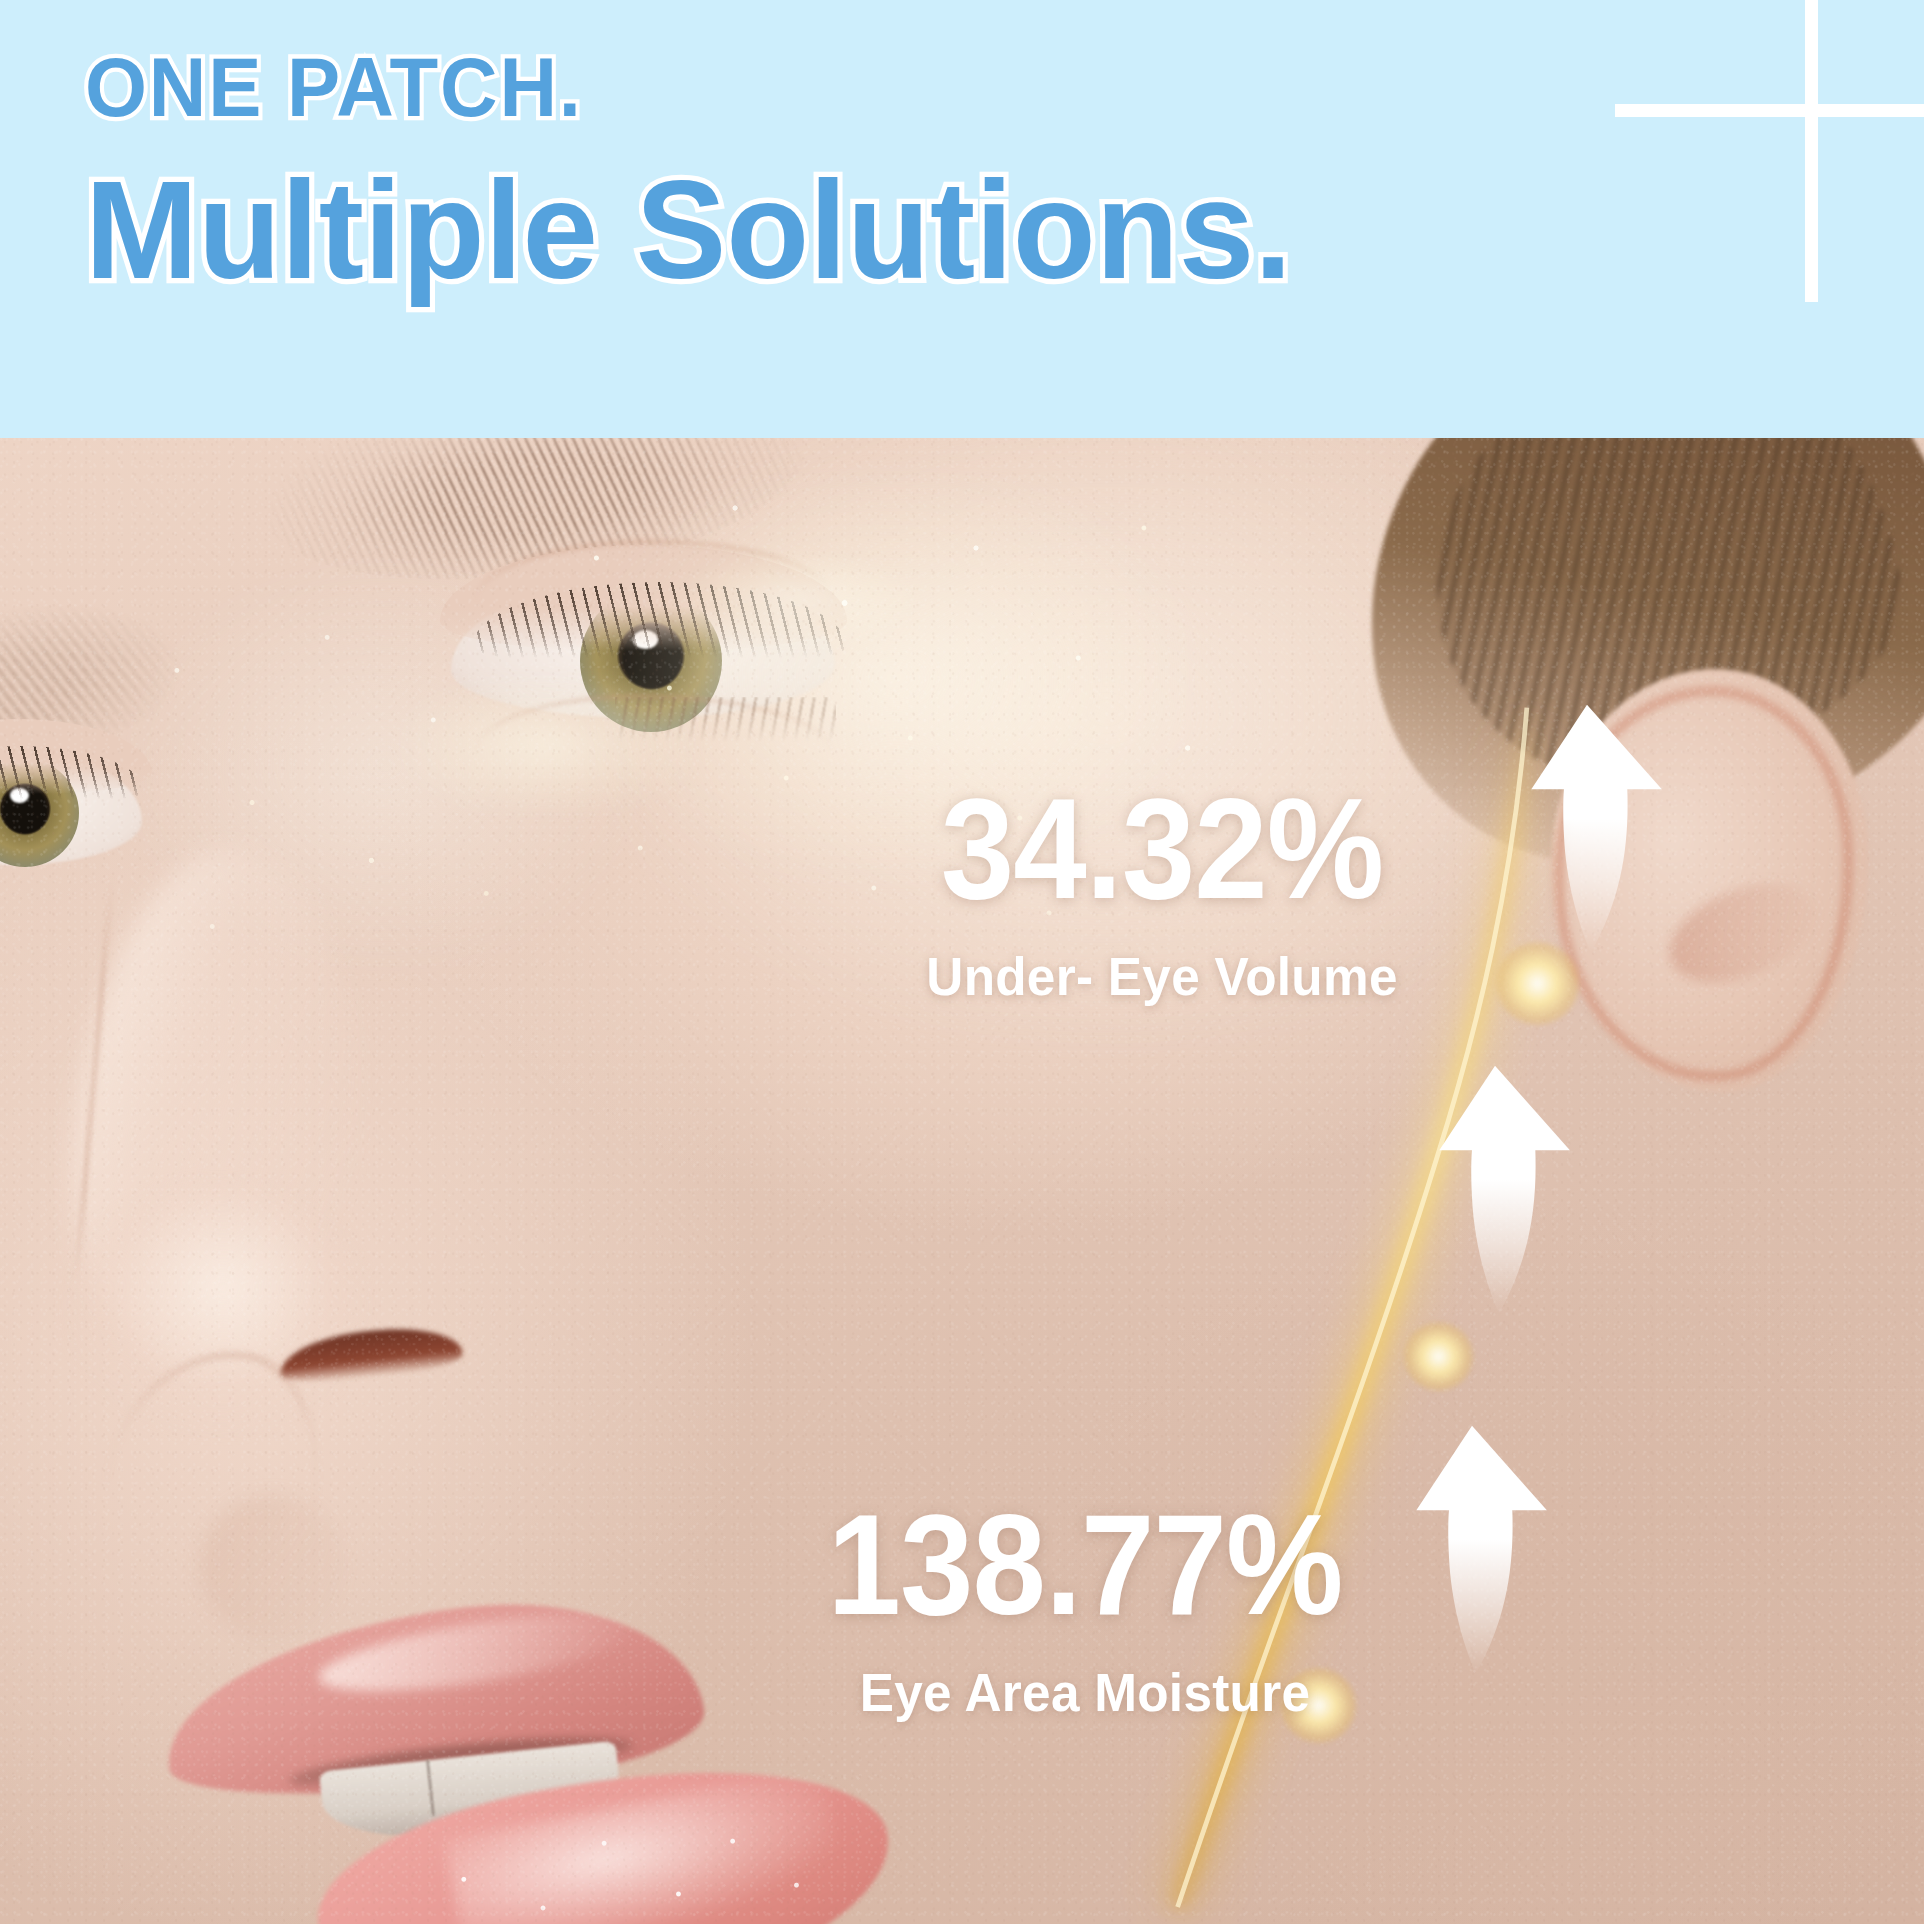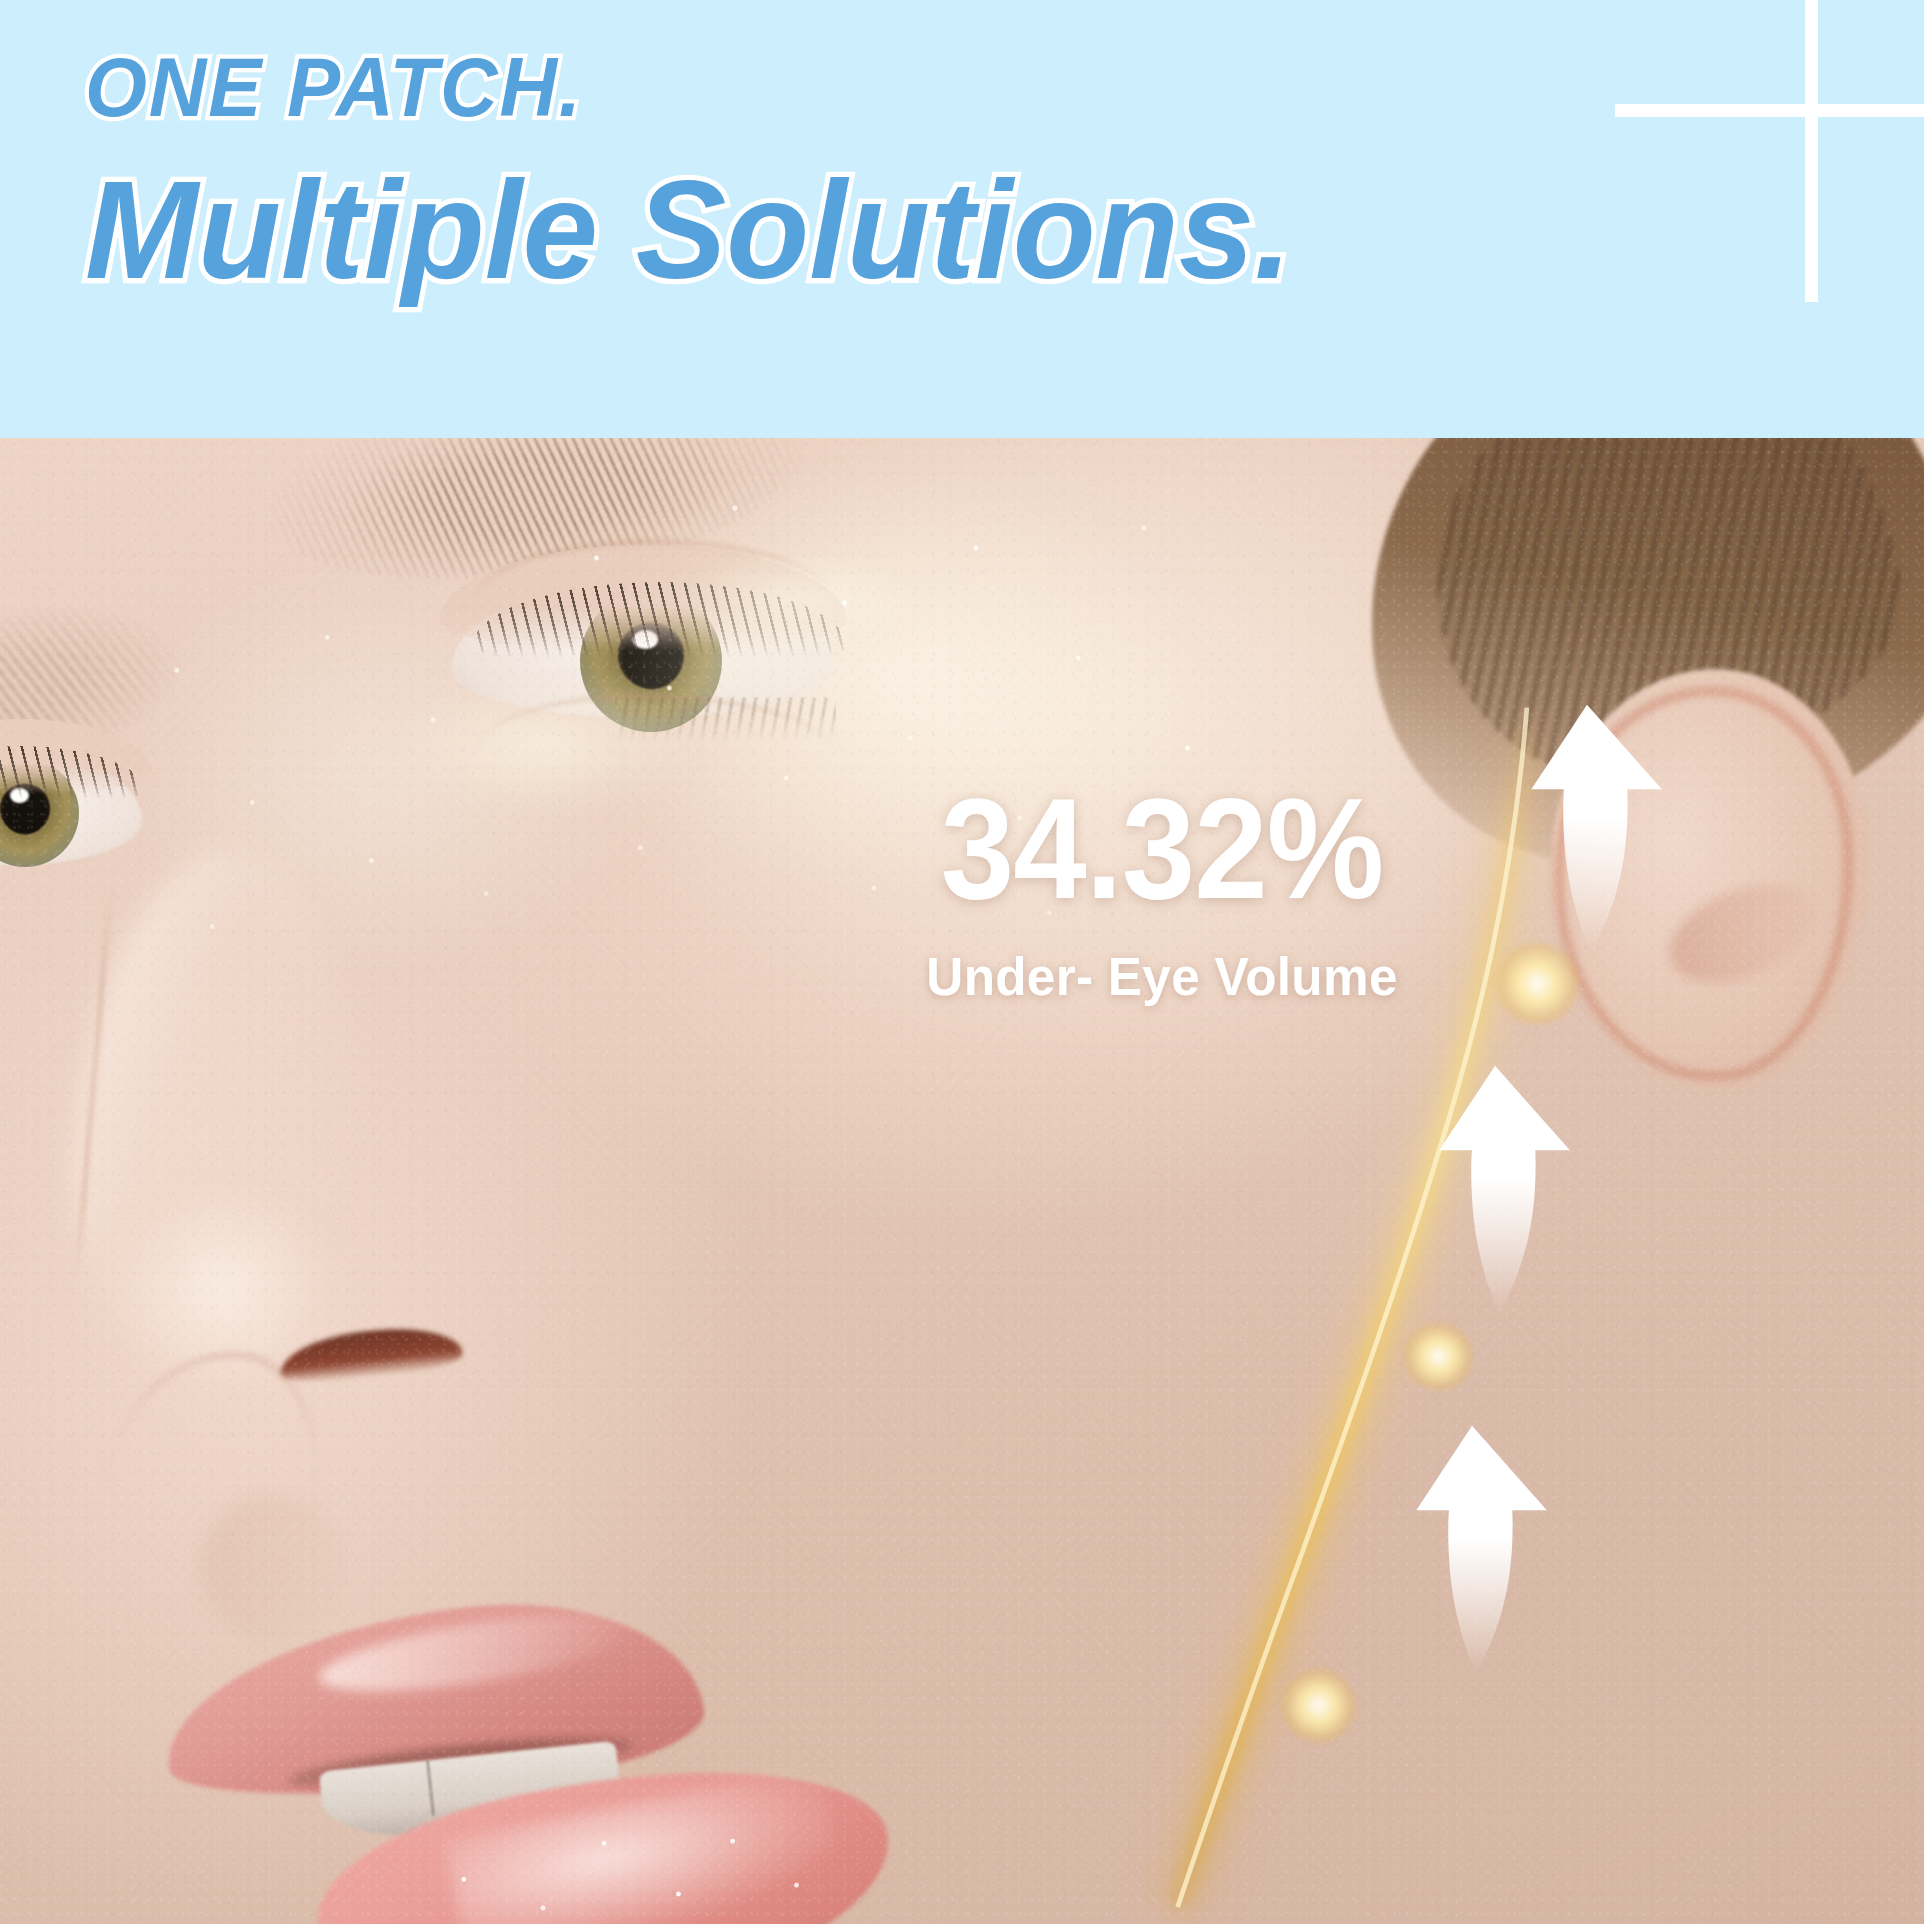--- a/index.html
+++ b/index.html
@@ -22,21 +22,20 @@
   
   .header-band {
     position: absolute;
     left: 0;
     top: 0;
     width: 1924px;
     height: 438px;
     background: #cdeefc;
     overflow: hidden;
     z-index: 40;
-    font-style: italic;
   }
 
   .headline-block {
     position: absolute;
     left: 85px;
     top: 46px;
     width: 1537px;
   }
 
   .headline-1 {
@@ -743,20 +742,24 @@
   </div>
 
   <div class="stats">
 
     <div class="stat stat-1">
       <div class="stat-value">34.32%</div>
       <div class="stat-label">Under- Eye Volume</div>
     </div>
 
 
+    <div class="stat stat-3">
+      <div class="stat-value">138.77%</div>
+      <div class="stat-label">Eye Area Moisture</div>
+    </div>
 
     <div class="arrow arrow-1">
       <svg width="154" height="288" viewBox="0 0 160 300" aria-hidden="true">
         <defs>
           <linearGradient id="arrfade1" x1="0" y1="0" x2="0" y2="1">
             <stop offset="0%" stop-color="#ffffff" stop-opacity="1"></stop>
             <stop offset="46%" stop-color="#ffffff" stop-opacity="1"></stop>
             <stop offset="72%" stop-color="#ffffff" stop-opacity="0.55"></stop>
             <stop offset="100%" stop-color="#ffffff" stop-opacity="0"></stop>
           </linearGradient>

